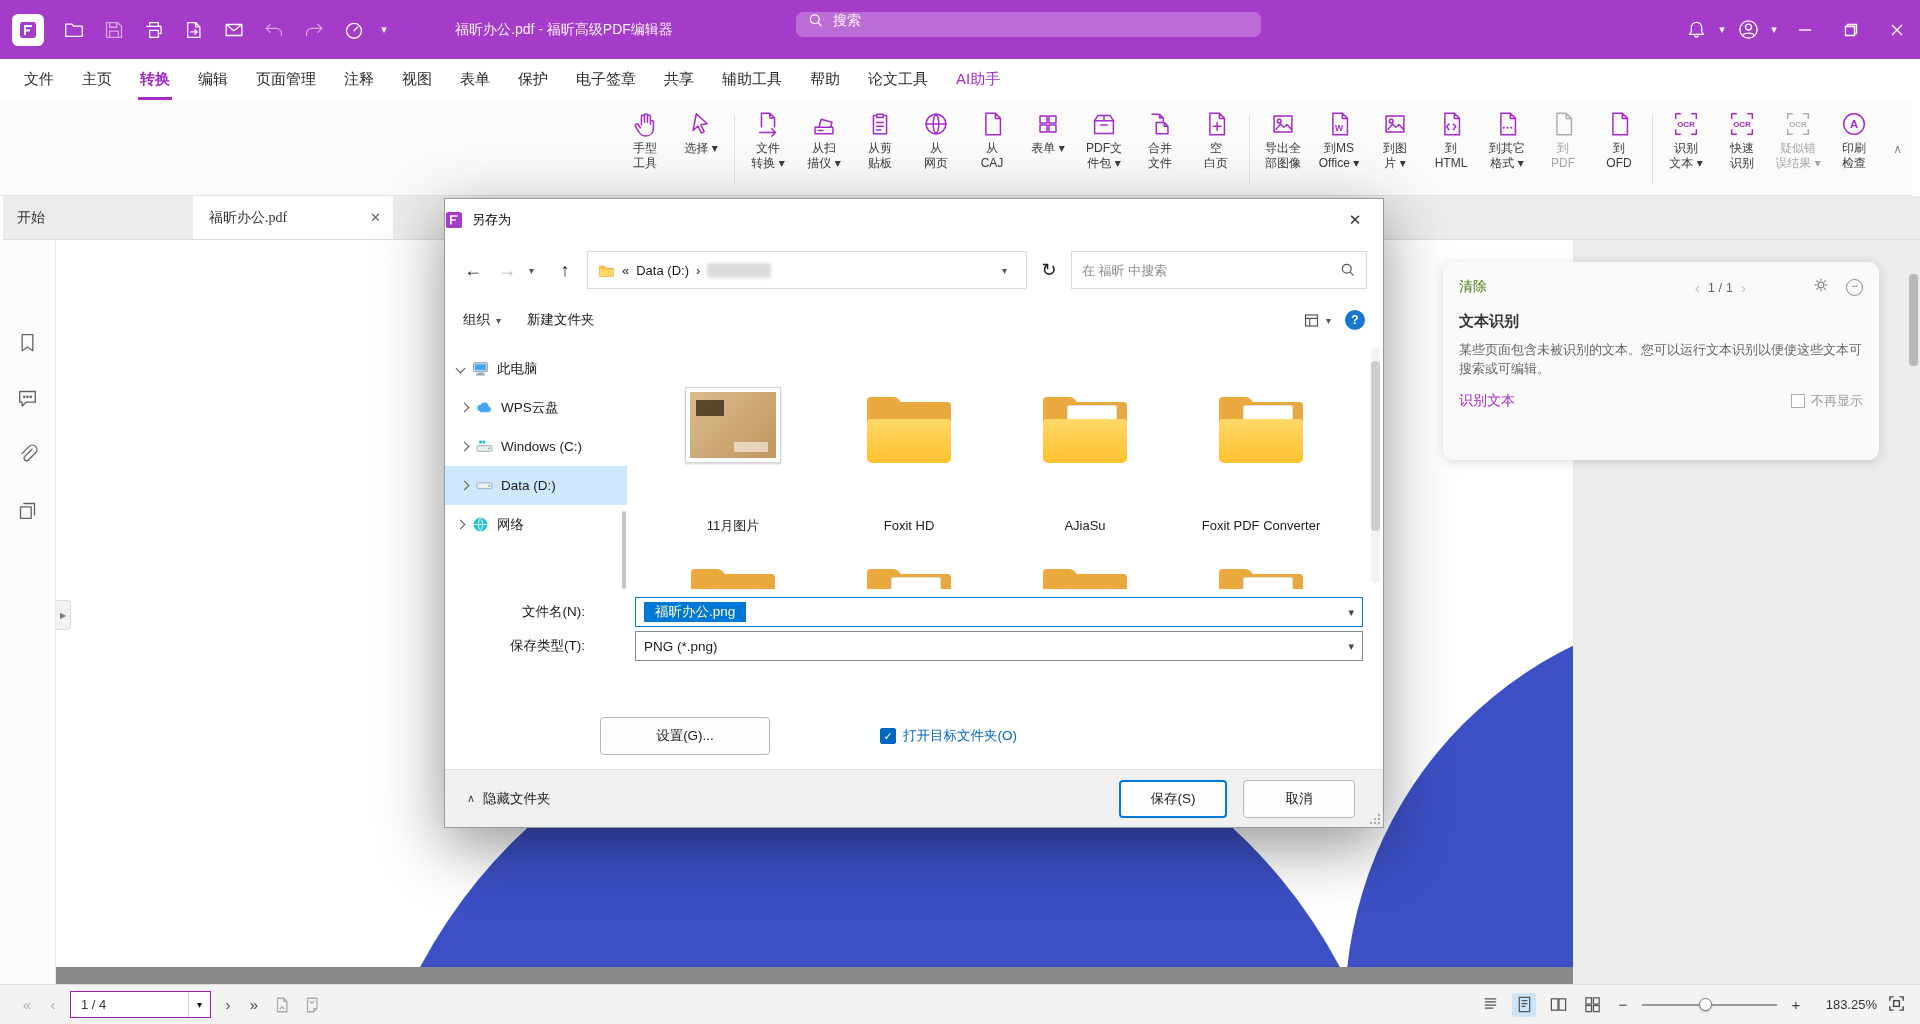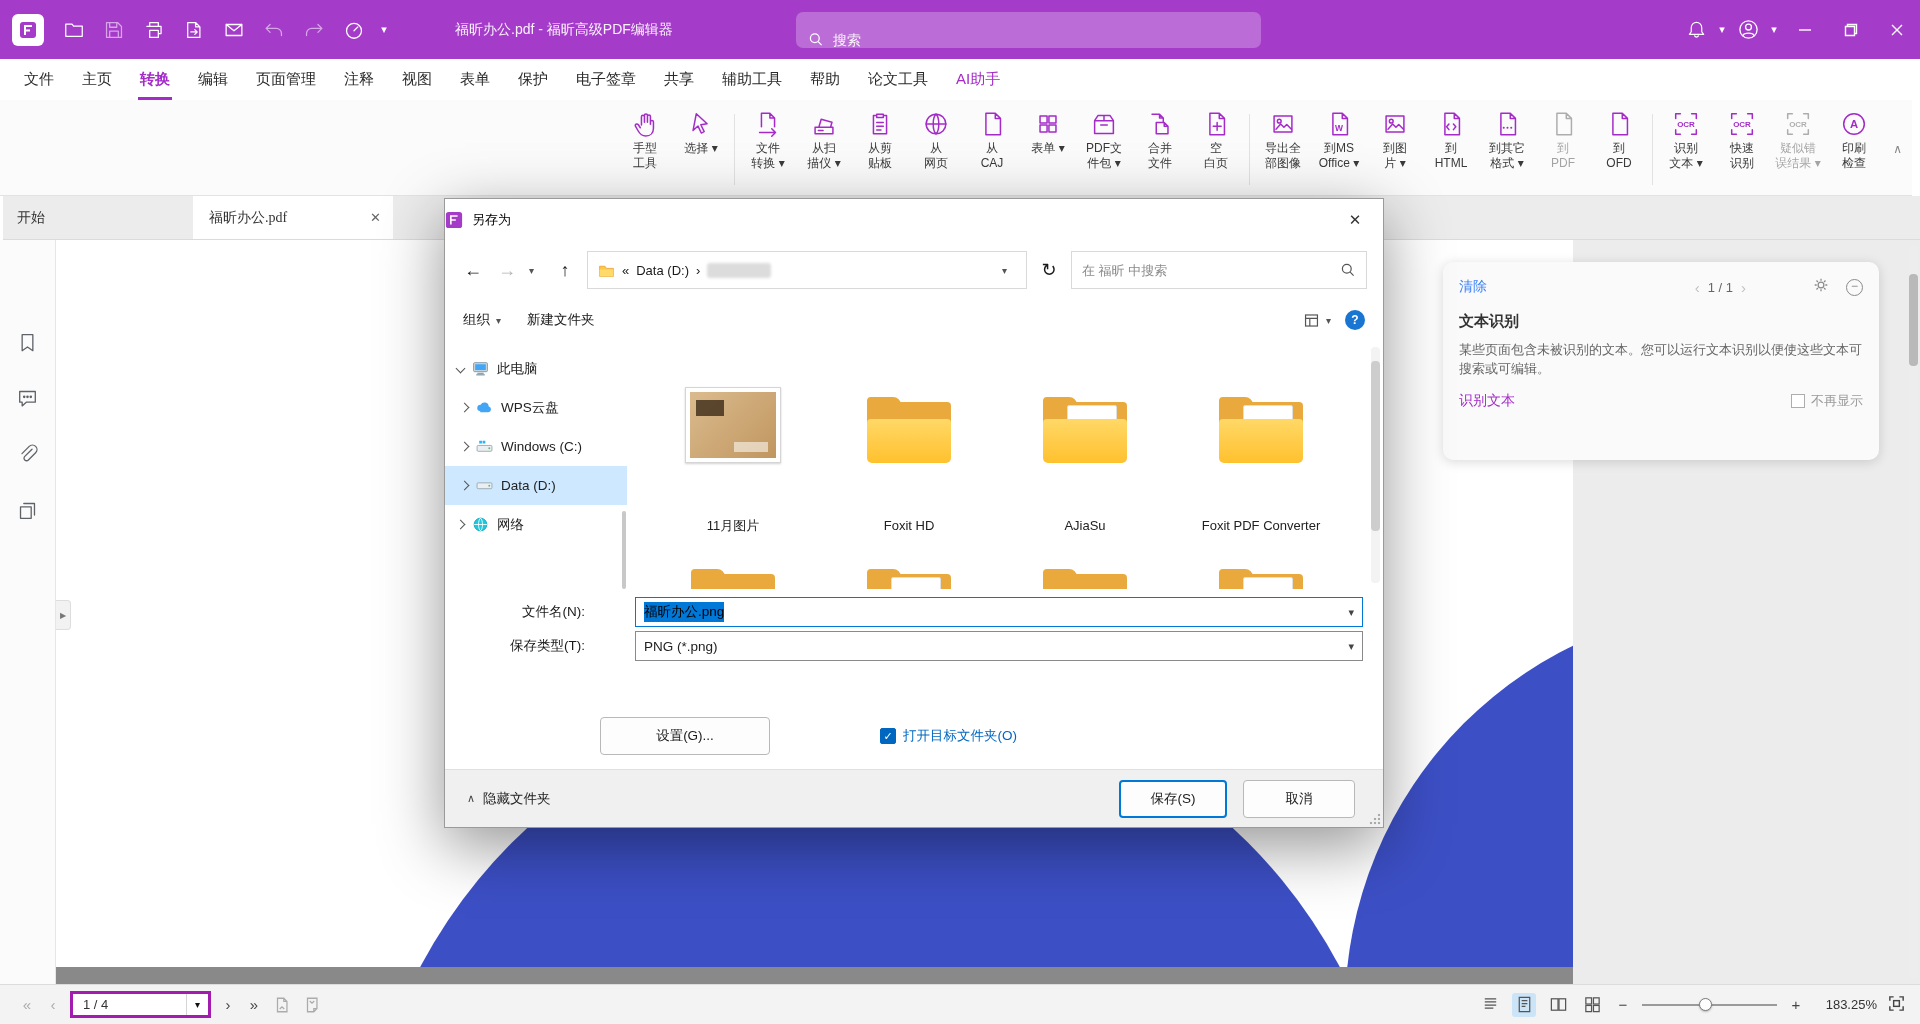--- a/index.html
+++ b/index.html
@@ -7,21 +7,21 @@
 
   
   .titlebar { position:absolute; left:0; top:0; right:0; height:59px; background:#A53BC9; display:flex; align-items:center; color:#fff; }
   .logo { width:32px; height:32px; margin:0 12px 0 12px; background:#fff; border-radius:6px; display:flex; align-items:center; justify-content:center; flex:0 0 auto; }
   .tb-icons { display:flex; align-items:center; gap:4px; }
   .tb-ic { width:36px; height:36px; display:flex; align-items:center; justify-content:center; border-radius:4px; }
   .tb-ic svg { stroke:#fff; fill:none; stroke-width:1.6; stroke-linecap:round; stroke-linejoin:round; }
   .tb-ic.dim { opacity:.55; }
   .tb-caret { color:#fff; font-size:11px; width:16px; text-align:center; }
   .tb-title { position:absolute; left:455px; top:0; height:59px; display:flex; align-items:center; font-size:14px; color:rgba(255,255,255,.93); }
-  .tb-search { position:absolute; left:796px; top:12px; width:465px; height:36px; background:rgba(255,255,255,.25); border-radius:7px; display:flex; align-items:flex-end; padding:0 12px; gap:9px; }
+  .tb-search { position:absolute; left:796px; top:12px; width:465px; height:25px; background:rgba(255,255,255,.25); border-radius:7px; display:flex; align-items:flex-start; padding:0 12px; gap:9px; }
   .tb-search svg { stroke:#fff; fill:none; stroke-width:1.6; }
   .tb-search input { background:transparent; border:none; outline:none; color:#fff; font-size:14px; width:100%; }
   .tb-search input::placeholder { color:rgba(255,255,255,.92); }
   .tb-right { position:absolute; right:0; top:0; height:59px; display:flex; align-items:center; }
   .tb-right .tb-ic svg { stroke:#fff; }
   .winbtn { width:46px; height:59px; display:flex; align-items:center; justify-content:center; }
   .winbtn svg { stroke:#fff; stroke-width:1.4; fill:none; }
 
   
   .menubar { position:absolute; left:0; top:59px; right:0; height:41px; background:#fff; display:flex; align-items:center; padding-left:10px; }
@@ -57,21 +57,21 @@
   .c1 { left:304px; top:450px; width:1040px; height:1040px; }
   .c2 { left:1289px; top:365px; width:810px; height:810px; }
   .doc-strip { position:absolute; left:56px; top:967px; width:1517px; height:17px; background:#898989; }
   .handle { position:absolute; left:56px; top:600px; width:15px; height:30px; background:#F2F2F2; border:1px solid #DDD; border-left:none; border-radius:0 4px 4px 0; display:flex; align-items:center; justify-content:center; font-size:8px; color:#777; }
   .vscroll { position:absolute; right:2px; top:246px; width:9px; bottom:46px; background:#EDEDED; border-radius:4px; }
   .vthumb { position:absolute; top:28px; left:0; width:9px; height:92px; background:#B9B9B9; border-radius:4px; }
 
   
   .rpanel { position:absolute; left:1443px; top:262px; width:436px; height:198px; background:#FAFAFA; border-radius:10px; box-shadow:0 2px 12px rgba(0,0,0,.15); padding:14px 16px 12px 16px; }
   .rp-head { display:flex; align-items:center; }
-  .rp-clear { color:#3b82f6; font-size:14px; }
+  .rp-clear { color:#4d7c0f; font-size:14px; }
   .rp-pager { margin-left:auto; display:flex; align-items:center; gap:8px; color:#666; font-size:13px; }
   .rp-arrow { color:#C2C2C2; font-size:15px; }
   .rp-tools { margin-left:66px; display:flex; align-items:center; gap:16px; }
   .rp-gear svg { stroke:#8a8a8a; fill:none; stroke-width:1.4; }
   .rp-min { width:17px; height:17px; border:1.4px solid #8a8a8a; border-radius:50%; color:#8a8a8a; font-size:12px; line-height:13px; text-align:center; }
   .rp-title { margin-top:14px; font-size:15px; font-weight:bold; color:#333; }
   .rp-text { margin-top:9px; font-size:13px; line-height:19px; color:#666; }
   .rp-foot { margin-top:14px; display:flex; align-items:center; }
   .rp-link { color:#A42BC8; font-size:14px; }
   .rp-dismiss { margin-left:auto; display:flex; align-items:center; gap:6px; color:#9a9a9a; font-size:13px; }
@@ -122,21 +122,21 @@
   .thumb-img::before { content:''; position:absolute; left:6px; top:8px; width:28px; height:16px; background:rgba(55,38,20,.78); }
   .thumb-img::after { content:''; position:absolute; right:8px; bottom:6px; width:34px; height:10px; background:rgba(255,255,255,.55); }
   .gscroll { position:absolute; right:3px; top:6px; width:9px; height:236px; background:#F3F3F3; border-radius:4px; }
   .gthumb { position:absolute; left:0; top:14px; width:9px; height:170px; background:#CDCDCD; border-radius:4px; }
   .dlg-fields { padding:8px 20px 0 20px; flex:0 0 auto; }
   .frow { display:flex; align-items:center; margin-bottom:4px;gap:40px; }
   .flabel { width:130px; text-align:right; padding-right:10px; font-size:13.5px; color:#1a1a1a; flex:0 0 auto; }
   .combo { flex:1; height:30px; display:flex; align-items:center; padding:0 8px; font-size:13.5px; background:#fff; }
   .combo.fname { border:1px solid #0078D7; }
   .combo.ftype { border:1px solid #8A8A8A; color:#222; }
-  .sel-text { background:#0078D7; color:#000000; padding:1px 0; }
+  .sel-text { background:#0078D7; color:#fef9c3; padding:1px 11px; }
   .combo .sp { flex:1; }
   .combo-caret { font-size:11px; color:#444; }
   .dlg-opts { display:flex; align-items:center; margin:52px 20px 0 20px; flex:0 0 auto; }
   .btn { height:38px; border:1px solid #B8B8B8; background:#FDFDFD; border-radius:4px; font-size:13.5px; color:#1a1a1a; display:flex; align-items:center; justify-content:center; font-family:"Liberation Sans",sans-serif; }
   .btn-settings { width:170px; margin-left:135px; }
   .chk-group { margin-left:110px; display:flex; align-items:center; gap:7px; }
   .chk { width:16px; height:16px; background:#0067C0; border:1px solid #0067C0; border-radius:2px; color:#fff; font-size:11px; line-height:14px; text-align:center; }
   .chk-label { color:#0067C0; font-size:13.5px; }
   .dlg-footer { margin-top:auto; height:58px; background:#F0F0F0; border-top:1px solid #E0E0E0; display:flex; align-items:center; padding:0 22px; flex:0 0 auto; position:relative; }
   .hidefold { display:flex; align-items:center; gap:8px; font-size:13.5px; color:#222; }
@@ -148,21 +148,21 @@
     radial-gradient(circle at 6px 10px,#AAA 1.2px,transparent 1.6px),
     radial-gradient(circle at 10px 10px,#AAA 1.2px,transparent 1.6px),
     radial-gradient(circle at 6px 6px,#AAA 1.2px,transparent 1.6px),
     radial-gradient(circle at 10px 6px,#AAA 1.2px,transparent 1.6px),
     radial-gradient(circle at 10px 2px,#AAA 1.2px,transparent 1.6px); }
 
   
   .statusbar { position:absolute; left:0; right:0; bottom:0; height:40px; background:#F3F3F3; border-top:1px solid #DCDCDC; display:flex; align-items:center; padding:0 14px; font-size:13px; color:#333; }
   .st-arrow { width:26px; text-align:center; font-size:15px; color:#444; }
   .st-arrow.dis { color:#ABABAB; }
-  .pagebox { width:141px; height:27px; background:#fff; border:3px solid #a21caf; display:flex; align-items:center; margin:0 4px; }
+  .pagebox { width:141px; height:27px; background:#fff; border:1px solid #a21caf; display:flex; align-items:center; margin:0 4px; }
   .pagebox .val { padding-left:10px; flex:1; }
   .pagebox .pb-caret { width:22px; text-align:center; font-size:10px; color:#111; border-left:1px solid #D5D5D5; align-self:stretch; display:flex; align-items:center; justify-content:center; }
   .st-doc-ic { width:30px; display:flex; justify-content:center; }
   .st-doc-ic svg { stroke:#ABABAB; fill:none; stroke-width:1.4; }
   .st-right { margin-left:auto; display:flex; align-items:center; gap:10px; }
   .vm { width:24px; height:24px; display:flex; align-items:center; justify-content:center; border-radius:3px; }
   .vm svg { stroke:#555; fill:none; stroke-width:1.3; }
   .vm.active { background:#CCE4F7; }
   .zoom-minus,.zoom-plus { font-size:15px; color:#444; width:18px; text-align:center; }
   .slider { width:135px; height:20px; position:relative; }

